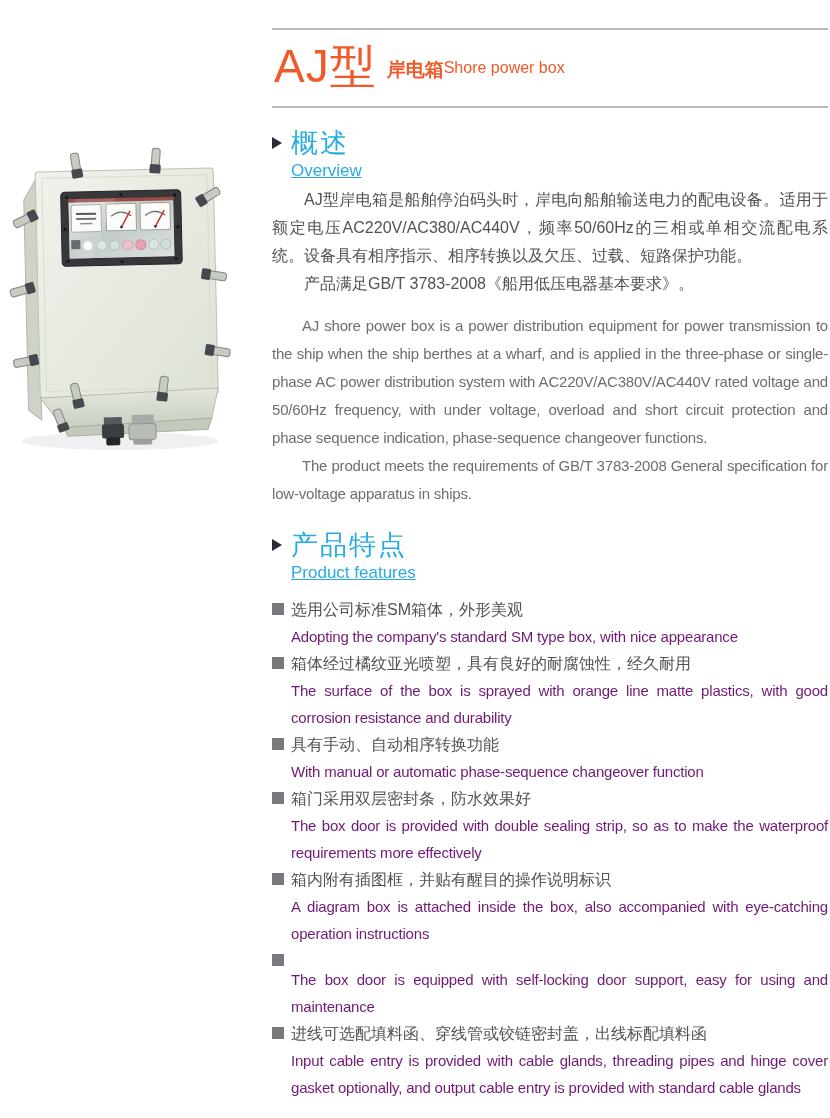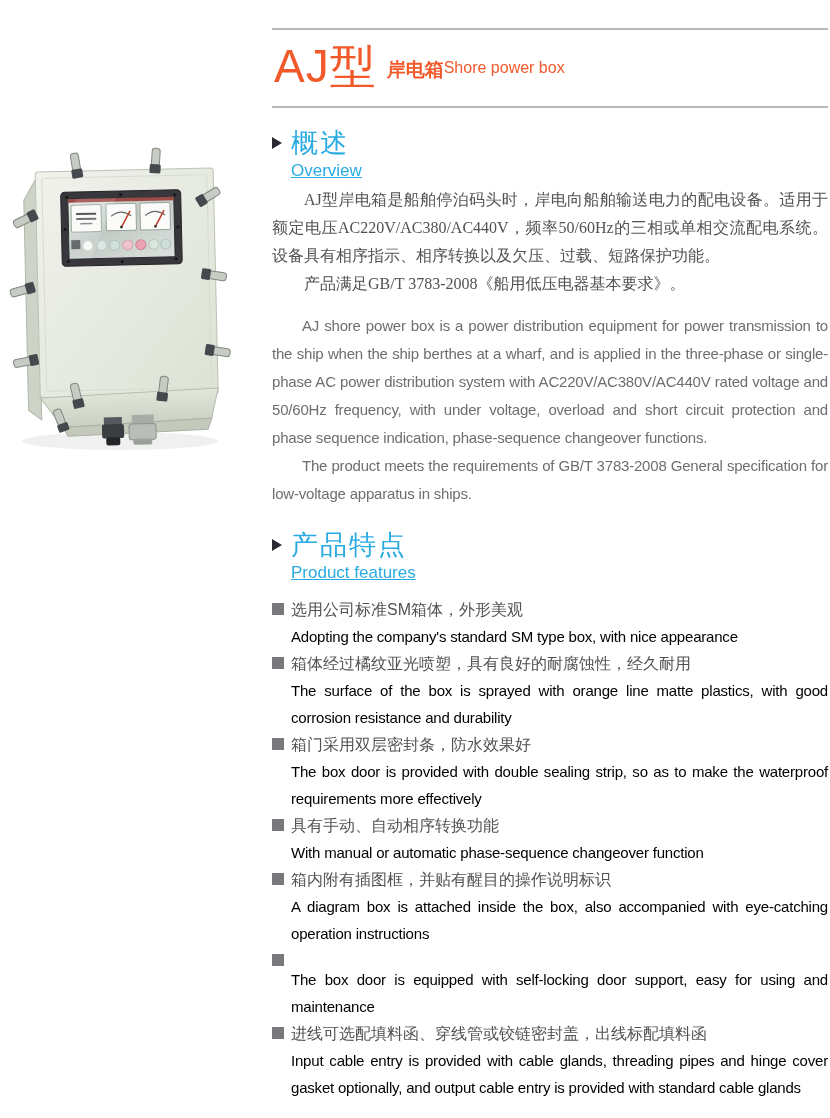--- a/index.html
+++ b/index.html
@@ -81,21 +81,21 @@
   .cn-para {
     position: absolute;
     left: 272px;
     top: 186px;
     width: 556px;
     font-size: 16px;
     line-height: 28px;
     color: #515254;
     text-align: justify;
   }
-  .cn-para p { margin: 0; text-indent: 2em; font-family: Liberation Serif, serif; }
+  .cn-para p { margin: 0; text-indent: 2em; }
 
   .en-para {
     position: absolute;
     left: 272px;
     top: 312px;
     width: 556px;
     font-size: 15px;
     line-height: 28px;
     letter-spacing: -0.2px;
     color: #6d6e71;
@@ -123,21 +123,21 @@
   .feature-cn {
     font-size: 16px;
     line-height: 27px;
     color: #515254;
   }
   .feature-en {
     margin: 0 0 0 19px;
     font-size: 15px;
     line-height: 27px;
     letter-spacing: -0.2px;
-    color: #000000;
+    color: #701a75;
     text-align: justify;
   }
 
   
   .photo {
     position: absolute;
     left: 8px;
     top: 136px;
     width: 235px;
     height: 318px;
@@ -334,36 +334,36 @@
       <div class="feature-cn-row">
         <span class="bullet"></span>
         <span class="feature-cn">箱体经过橘纹亚光喷塑，具有良好的耐腐蚀性，经久耐用</span>
       </div>
       <p class="feature-en">The surface of the box is sprayed with orange line matte plastics, with good corrosion resistance and durability</p>
     </div>
 
     <div class="feature">
       <div class="feature-cn-row">
         <span class="bullet"></span>
+        <span class="feature-cn">具有手动、自动相序转换功能</span>
+      </div>
+      <p class="feature-en">With manual or automatic phase-sequence changeover function</p>
+    </div>
+
+    <div class="feature">
+      <div class="feature-cn-row">
+        <span class="bullet"></span>
         <span class="feature-cn">箱门采用双层密封条，防水效果好</span>
       </div>
       <p class="feature-en">The box door is provided with double sealing strip, so as to make the waterproof requirements more effectively</p>
     </div>
 
     <div class="feature">
       <div class="feature-cn-row">
         <span class="bullet"></span>
-        <span class="feature-cn">具有手动、自动相序转换功能</span>
-      </div>
-      <p class="feature-en">With manual or automatic phase-sequence changeover function</p>
-    </div>
-
-    <div class="feature">
-      <div class="feature-cn-row">
-        <span class="bullet"></span>
         <span class="feature-cn">箱内附有插图框，并贴有醒目的操作说明标识</span>
       </div>
       <p class="feature-en">A diagram box is attached inside the box, also accompanied with eye-catching operation instructions</p>
     </div>
 
     <div class="feature">
       <div class="feature-cn-row">
         <span class="bullet"></span>
       </div>
       <p class="feature-en">The box door is equipped with self-locking door support, easy for using and maintenance</p>

